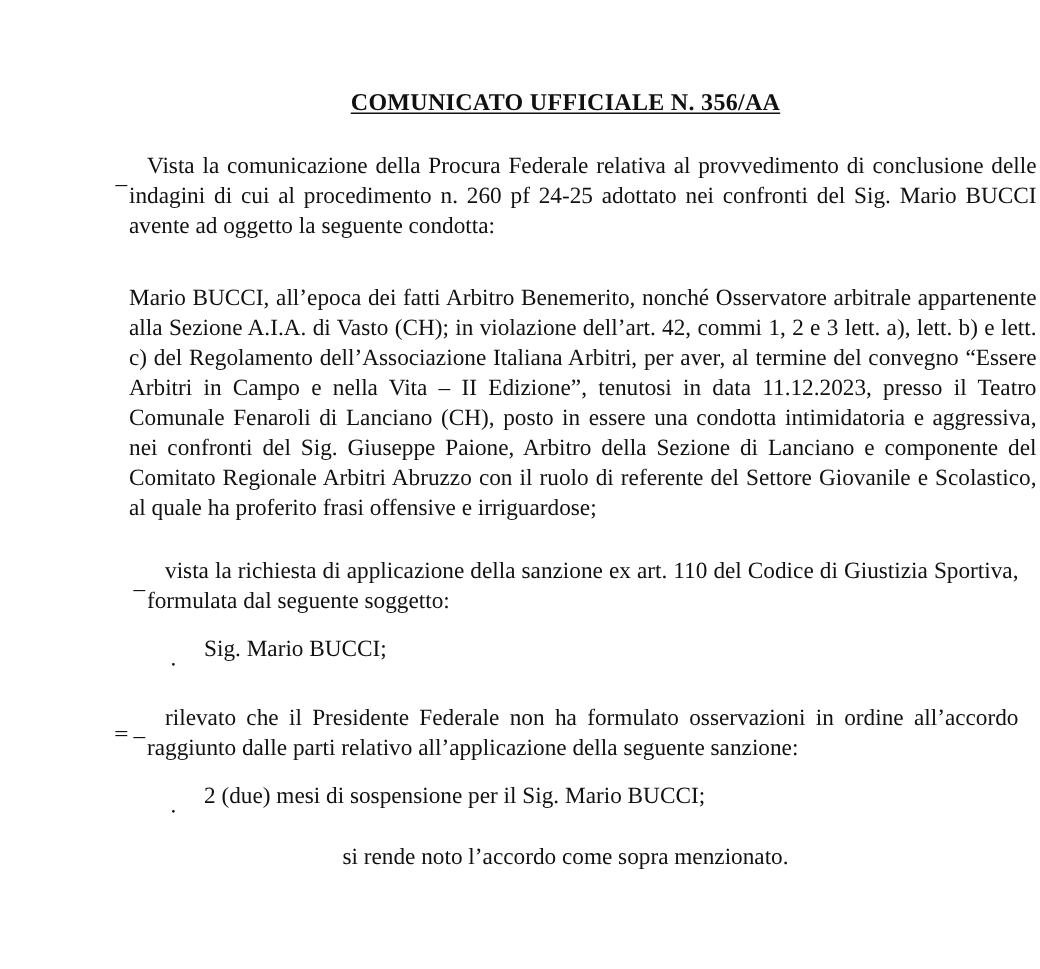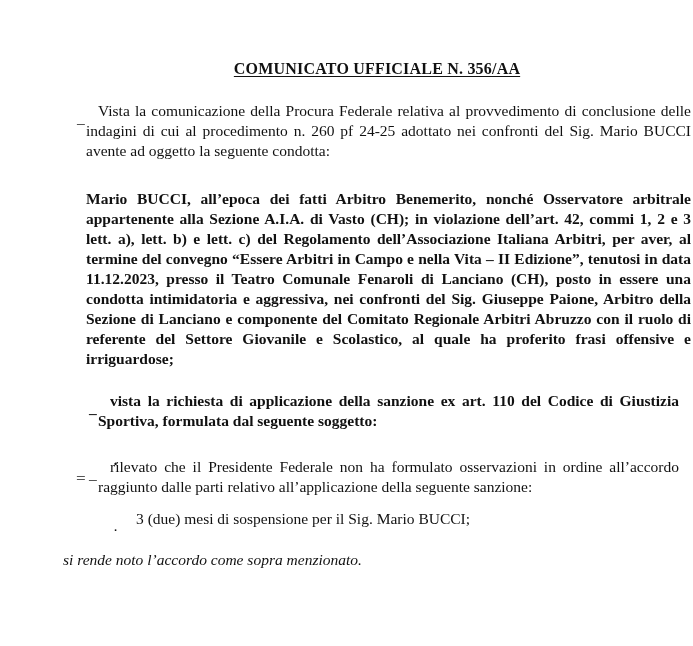--- a/index.html
+++ b/index.html
@@ -47,24 +47,24 @@
     margin-left: 61px;        
     margin-top: 3px;
     text-align: left;
   }
   .sub-item > .dot {
     position: absolute;
     left: -23px;              
     top: -1px;
   }
 
-  .closing { text-align: left; font-style: italic; }
+  .closing { text-align: center; }
 
   .mb21 { margin-bottom: 21px; }
-  .mb22 { margin-bottom: 22px; font-weight: bold; }
+  .mb22 { margin-bottom: 22px; }
   .mb25 { margin-bottom: 25px; }
   .mb26 { margin-bottom: 26px; }
   .mb28 { margin-bottom: 28px; }
 </style>
 </head>
 <body>
 
 <div class="page">
 
   <div class="title">COMUNICATO UFFICIALE N. 356/AA</div>
@@ -76,37 +76,38 @@
 
   <div class="para mb22">Mario BUCCI, all’epoca dei fatti Arbitro Benemerito, nonché Osservatore arbitrale appartenente alla Sezione A.I.A. di Vasto (CH); in violazione dell’art. 42, commi 1, 2 e 3 lett. a), lett. b) e lett. c) del Regolamento dell’Associazione Italiana Arbitri, per aver, al termine del convegno “Essere Arbitri in Campo e nella Vita – II Edizione”, tenutosi in data 11.12.2023, presso il Teatro Comunale Fenaroli di Lanciano (CH), posto in essere una condotta intimidatoria e aggressiva, nei confronti del Sig. Giuseppe Paione, Arbitro della Sezione di Lanciano e componente del Comitato Regionale Arbitri Abruzzo con il ruolo di referente del Settore Giovanile e Scolastico, al quale ha proferito frasi offensive e irriguardose;</div>
 
   <div class="mb22">
     <div class="item">
       <span class="dash">–</span>
       <span>vista la richiesta di applicazione della sanzione ex art. 110 del Codice di Giustizia Sportiva, formulata dal seguente soggetto:</span>
     </div>
     <div class="sub-item">
       <span class="dot">·</span>
+      <span>Sig. Mario BUCCI;</span>
     </div>
   </div>
 
   <div class="item mb25">
     <span class="dash">–</span>
   </div>
 
   <div class="item mb26">
     <span class="dash">–</span>
   </div>
 
   <div class="mb21">
     <div class="item">
       <span class="dash">–</span>
       <span>rilevato che il Presidente Federale non ha formulato osservazioni in ordine all’accordo raggiunto dalle parti relativo all’applicazione della seguente sanzione:</span>
     </div>
     <div class="sub-item">
       <span class="dot">·</span>
-      <span>3 (due) mesi di sospensione per il Sig. Mario BUCCI;</span>
+      <span>2 (due) mesi di sospensione per il Sig. Mario BUCCI;</span>
     </div>
   </div>
 
   <div class="closing">si rende noto l’accordo come sopra menzionato.</div>
 
 </div>
 
 </body></html>

